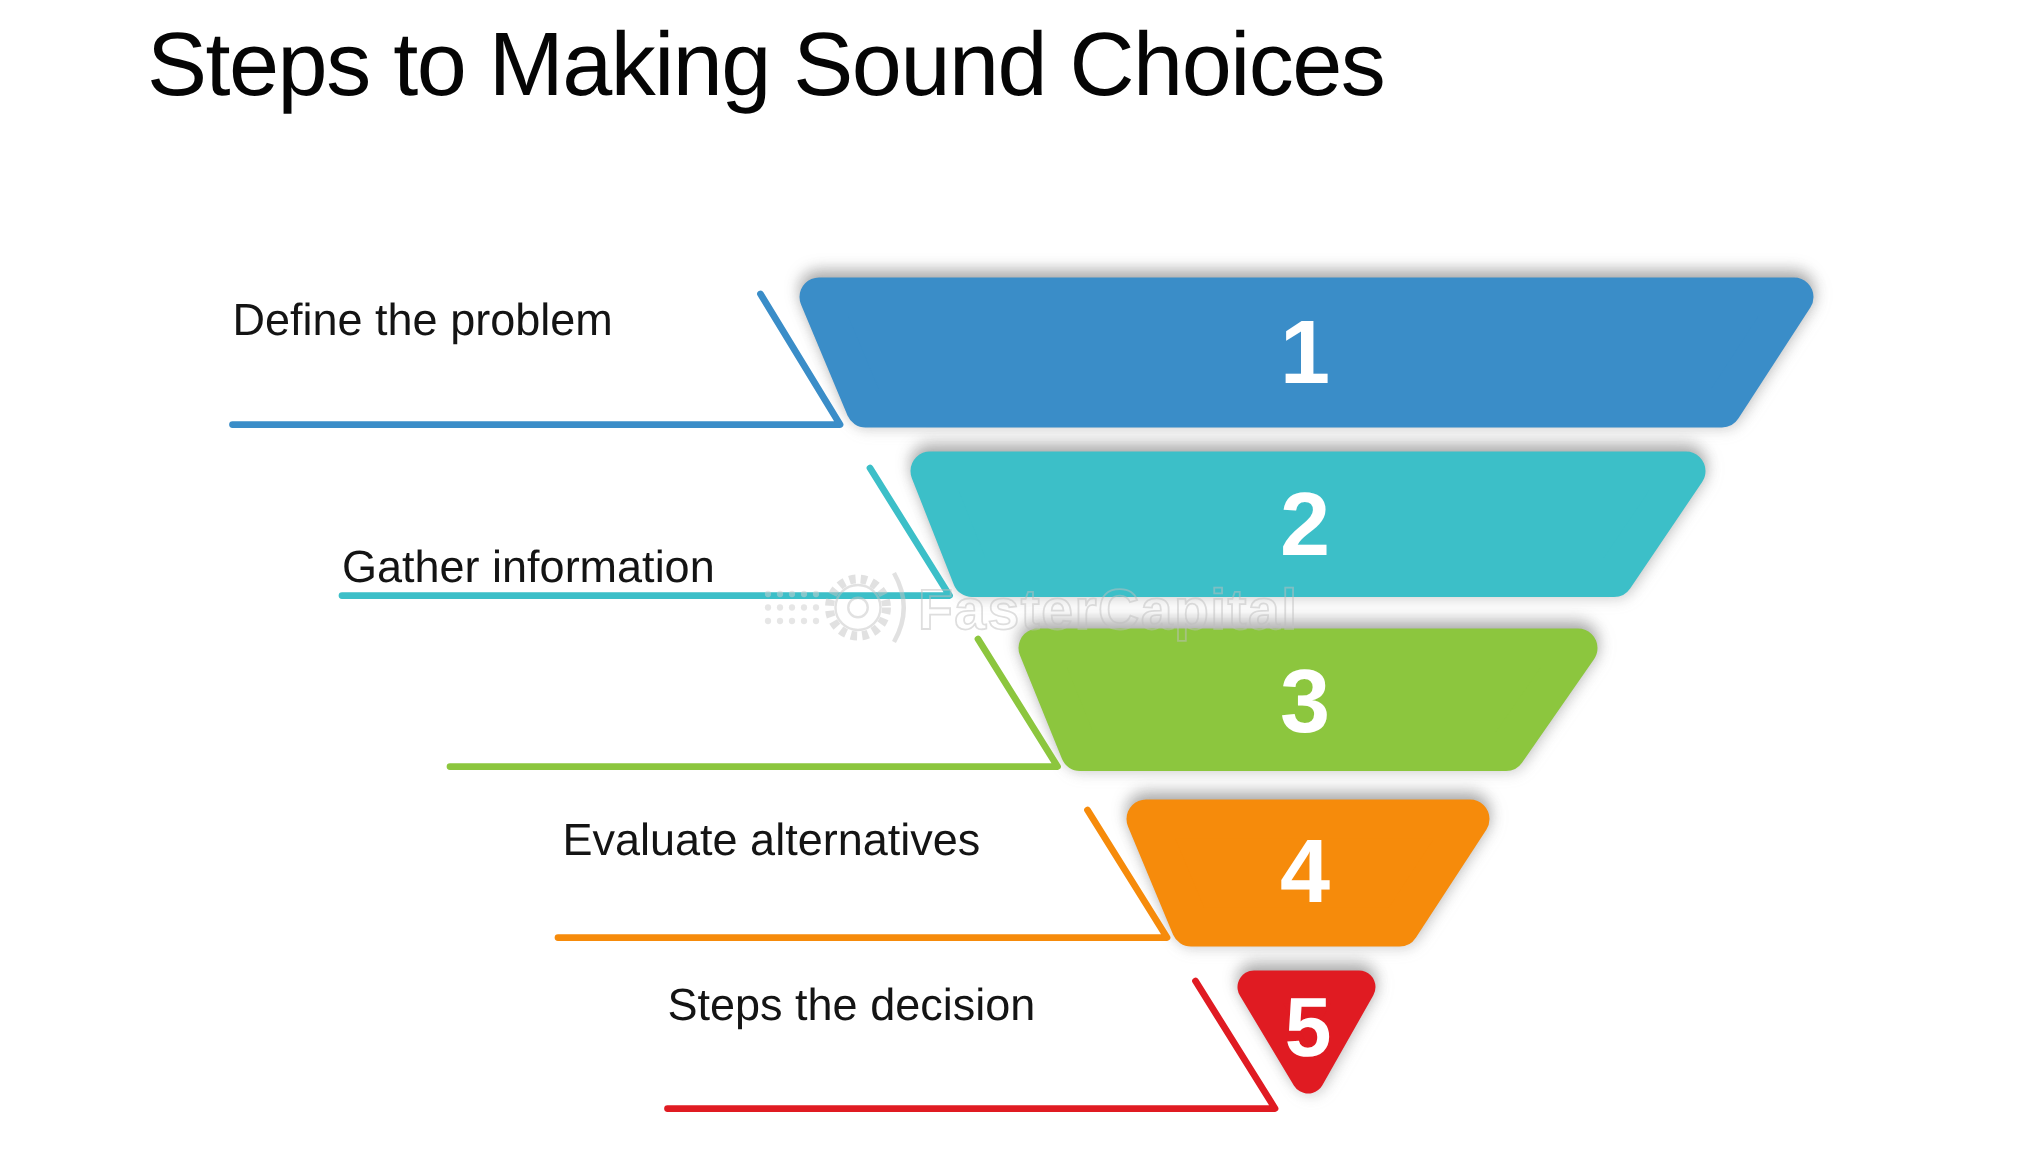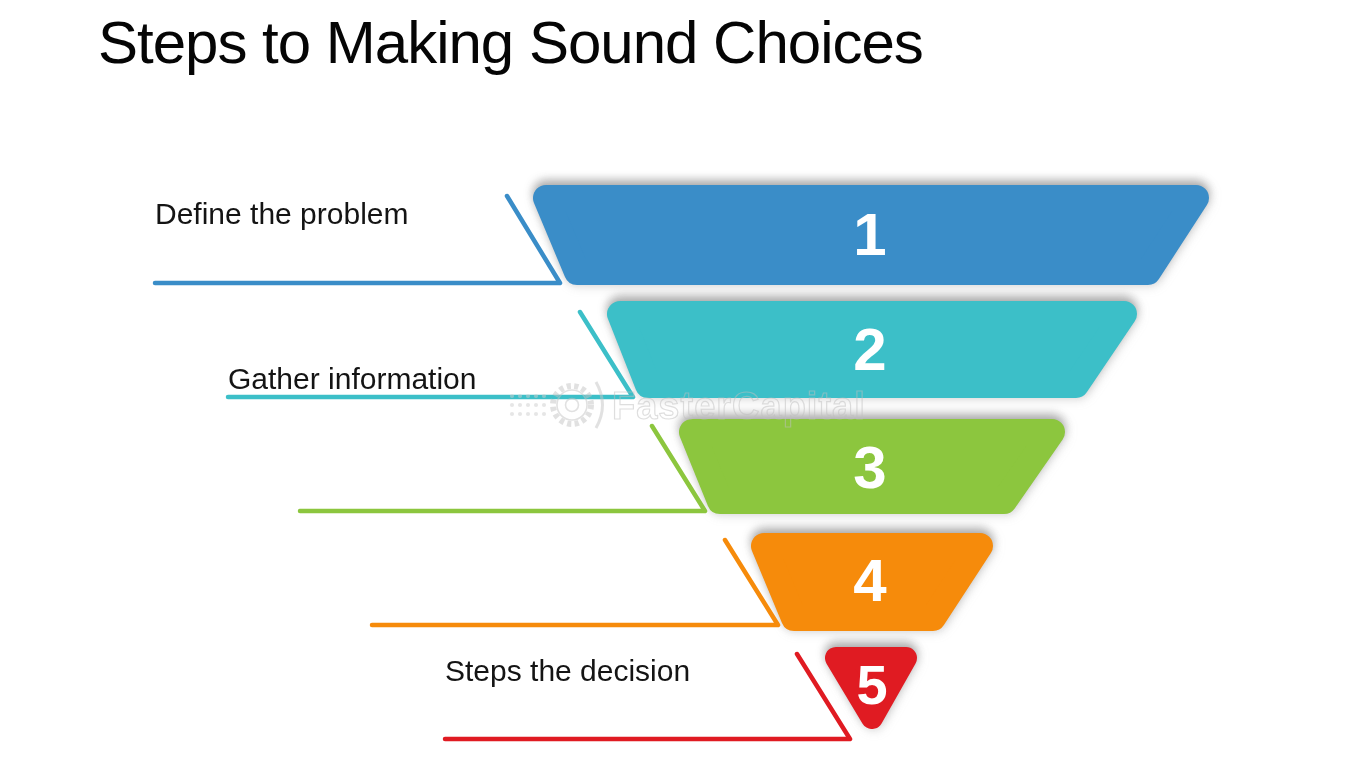--- a/index.html
+++ b/index.html
@@ -56,20 +56,21 @@
 
     <polyline class="callout" points="507,196 560,283 155,283" stroke="#3A8DC8"></polyline>
     <polyline class="callout" points="580,312 633,397 228,397" stroke="#3CBFC8"></polyline>
     <polyline class="callout" points="652,426 705,511 300,511" stroke="#8CC63E"></polyline>
     <polyline class="callout" points="725,540 778,625 372,625" stroke="#F68B0B"></polyline>
     <polyline class="callout" points="797,654 850,739 445,739" stroke="#E01B22"></polyline>
   </svg>
 
   <div class="step-label" style="left:155px; top:196px;">Define the problem</div>
   <div class="step-label" style="left:228px; top:313px;margin-top:48px;">Gather information</div>
+  <div class="step-label" style="left:375px; top:543px;">Evaluate alternatives</div>
   <div class="step-label" style="left:445px; top:653px;">Steps the decision</div>
 
   <div class="step-num" style="left:770px; top:204px;">1</div>
   <div class="step-num" style="left:770px; top:319px;">2</div>
   <div class="step-num" style="left:770px; top:437px;">3</div>
   <div class="step-num" style="left:770px; top:550px;">4</div>
   <div class="step-num small" style="left:772px; top:656px;">5</div>
 
   <svg class="watermark" width="380" height="64" viewBox="0 0 380 64">
     <g fill="#cfcfcf">

